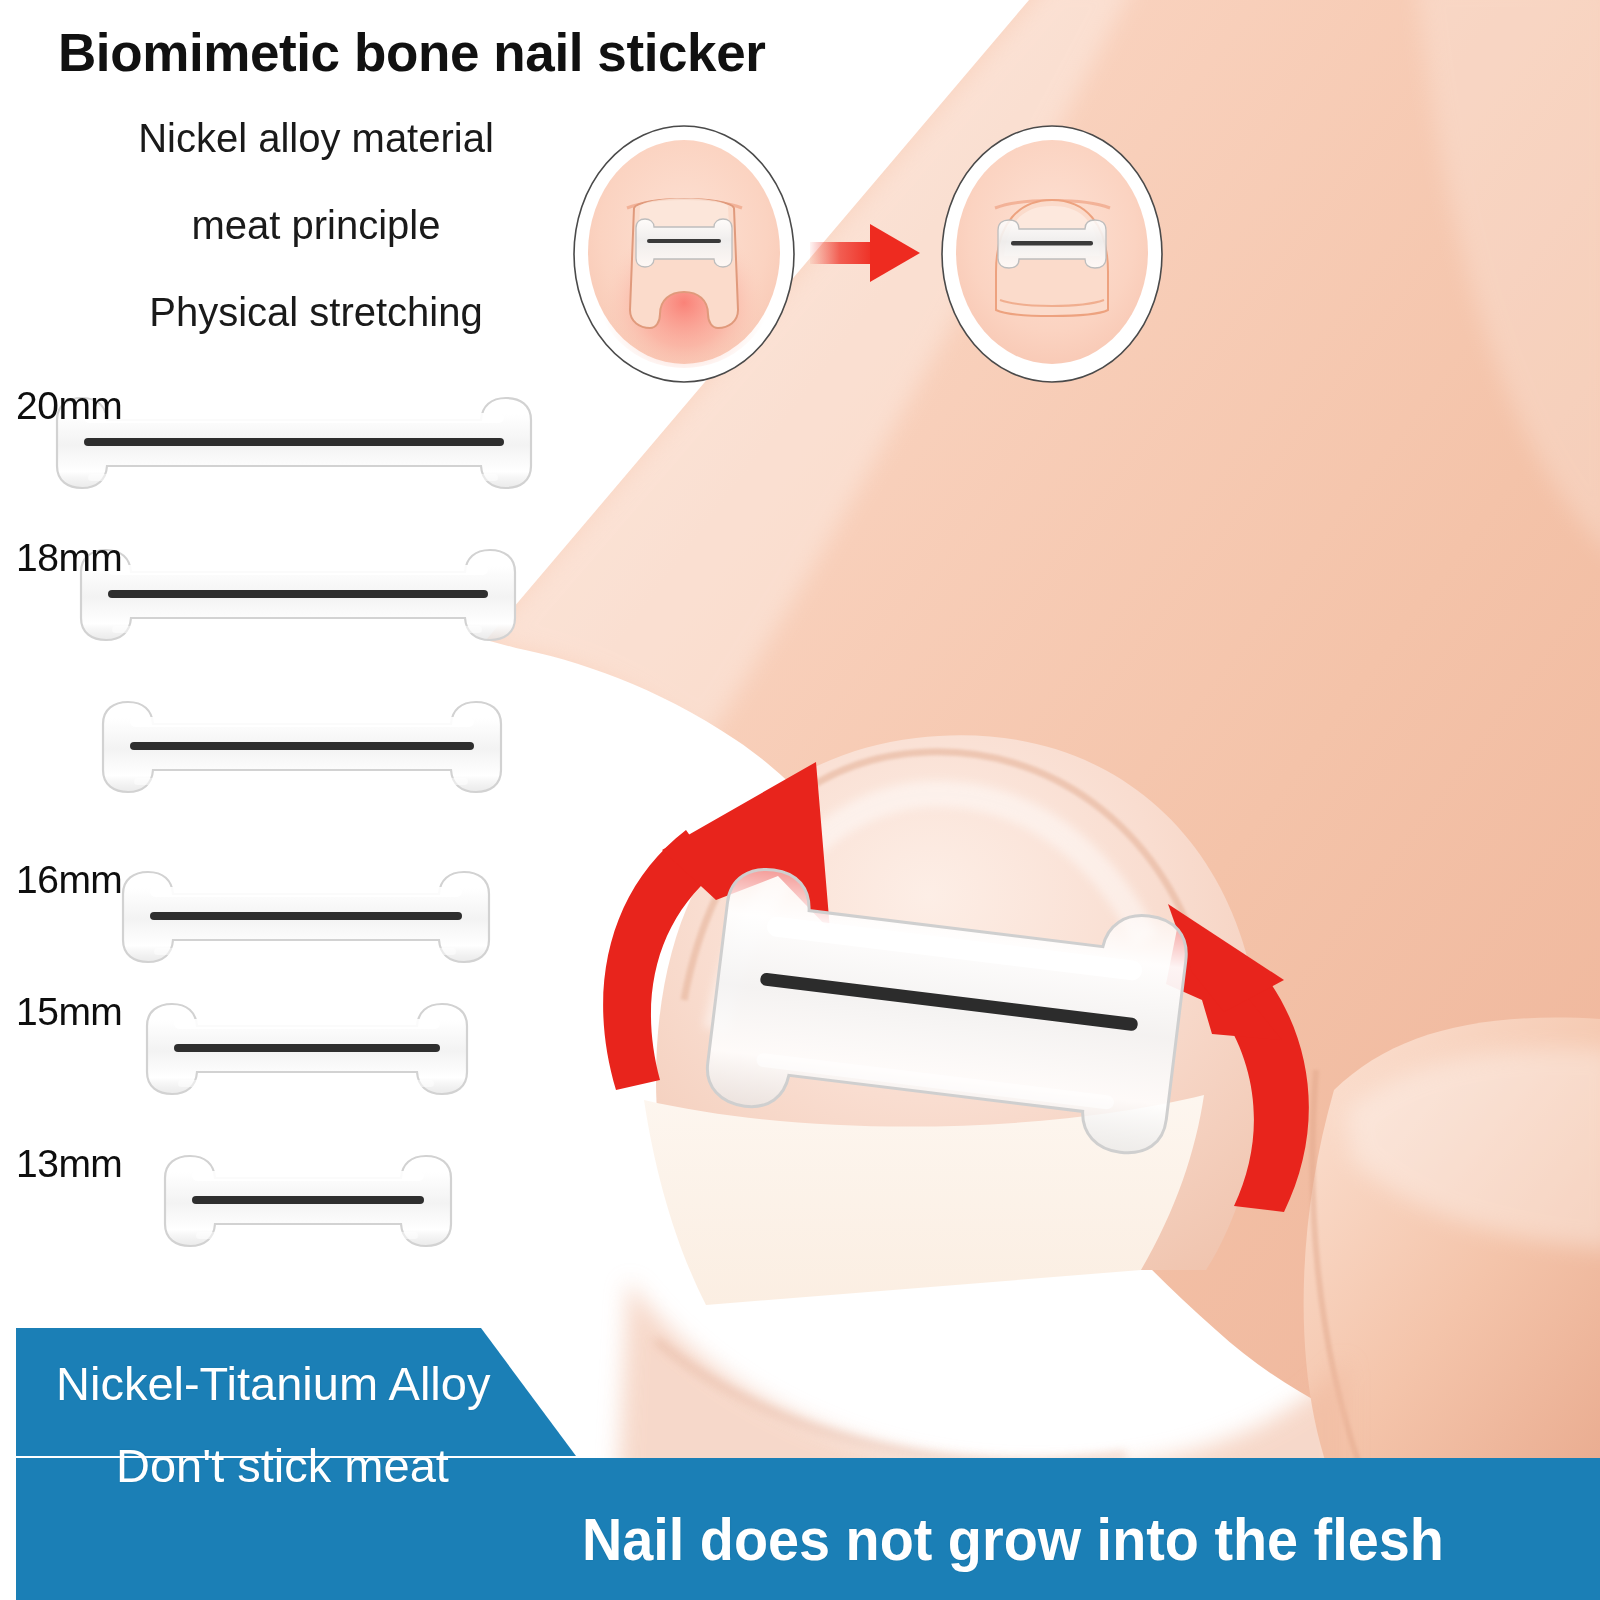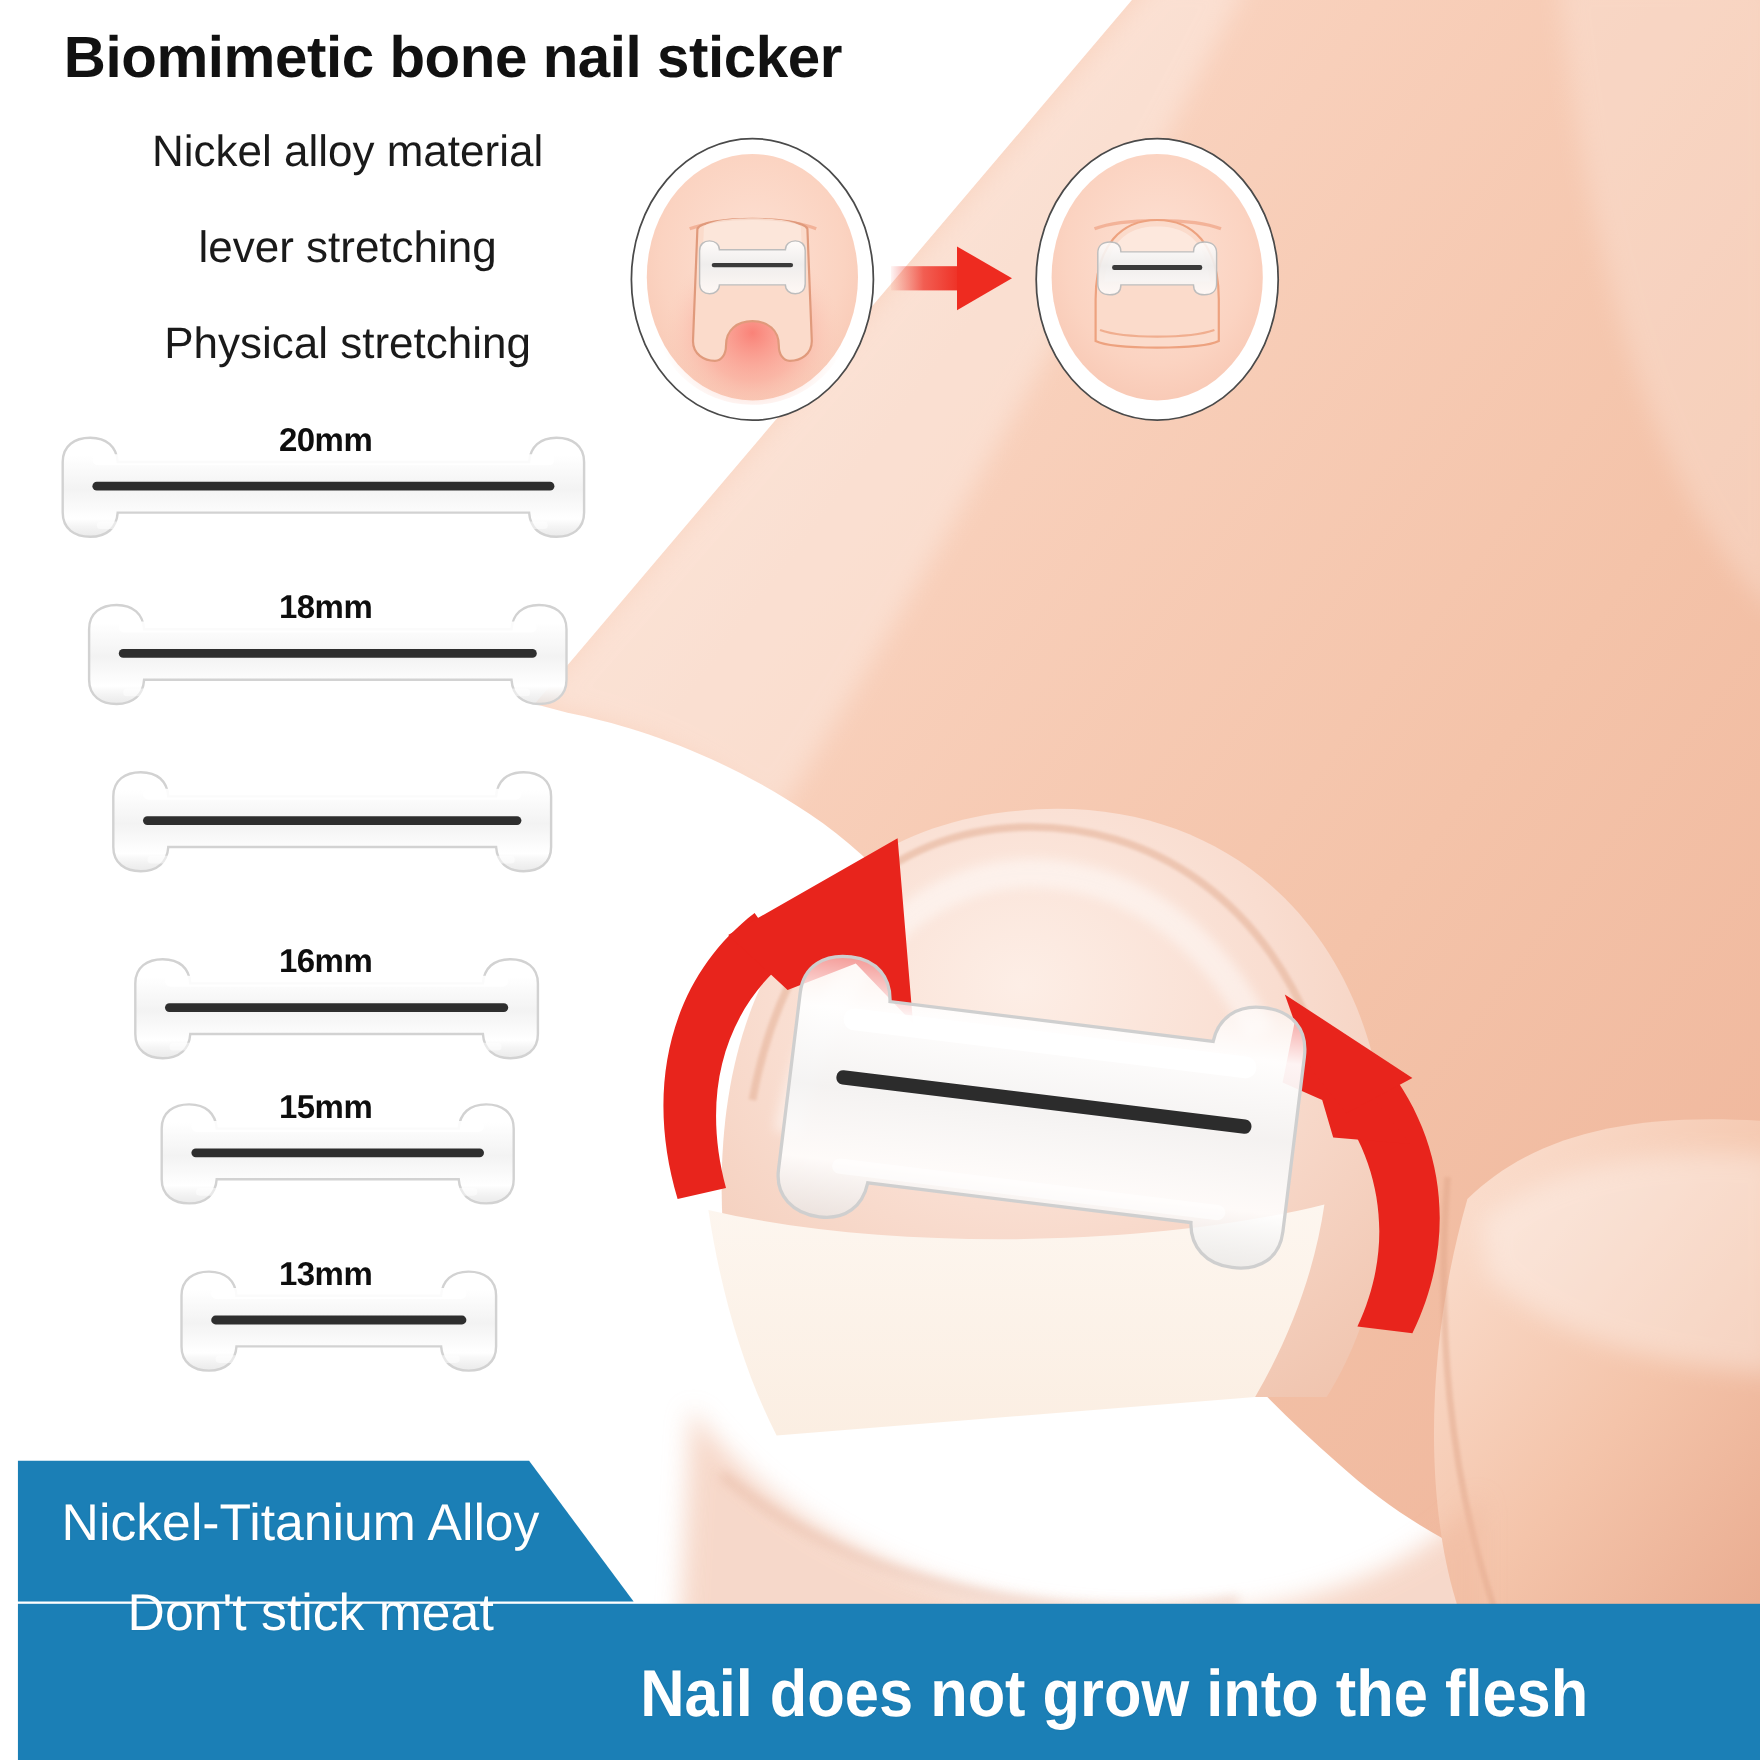--- a/index.html
+++ b/index.html
@@ -35,21 +35,21 @@
     margin-bottom:47px; white-space:nowrap;
   }
 
   
   .size-list { position:absolute; left:0px; top:392px; width:560px; }
   .size-row { position:relative; }
   .sticker-wrap { position:relative; height:102px; }
   .sticker { position:absolute; top:0; height:102px; }
   .size-label {
     position:absolute; left:0; width:560px;
-    text-align:center; font-size:30px; font-weight:700;
+    text-align:left; font-size:39px; font-weight:400;
     color:#0e0e0e; letter-spacing:-0.5px;
   }
 
   
   .banner-svg { position:absolute; left:0; top:1300px; width:1600px; height:300px; }
   .banner-text-a, .banner-text-b, .banner-text-c {
     position:absolute; color:#ffffff; white-space:nowrap;
     text-shadow:0 0 2px rgba(0,0,0,0.10);
   }
   .banner-text-a { left:40px; top:1356px; font-size:47px;text-align:center; }
@@ -183,21 +183,21 @@
         <rect x="742" y="995" width="380" height="13" rx="6" fill="#2c2c2c"></rect>
         <rect x="748" y="1075" width="360" height="14" rx="7" fill="#ffffff" opacity="0.55"></rect>
       </g>
     </svg>
   </div>
 
   <div class="headline">Biomimetic bone nail sticker</div>
 
   <div class="bullets">
     <div class="bullet">Nickel alloy material</div>
-    <div class="bullet">lever stretching</div>
+    <div class="bullet">meat principle</div>
     <div class="bullet">Physical stretching</div>
   </div>
 
   <svg style="position:absolute;left:536px;top:96px;width:640px;height:320px;" viewBox="0 0 640 320">
     <defs>
       <radialGradient id="circSkin" cx="0.5" cy="0.42" r="0.62">
         <stop offset="0%" stop-color="#fde1d4"></stop>
         <stop offset="70%" stop-color="#fbd3c1"></stop>
         <stop offset="100%" stop-color="#f8c8b4"></stop>
       </radialGradient>

